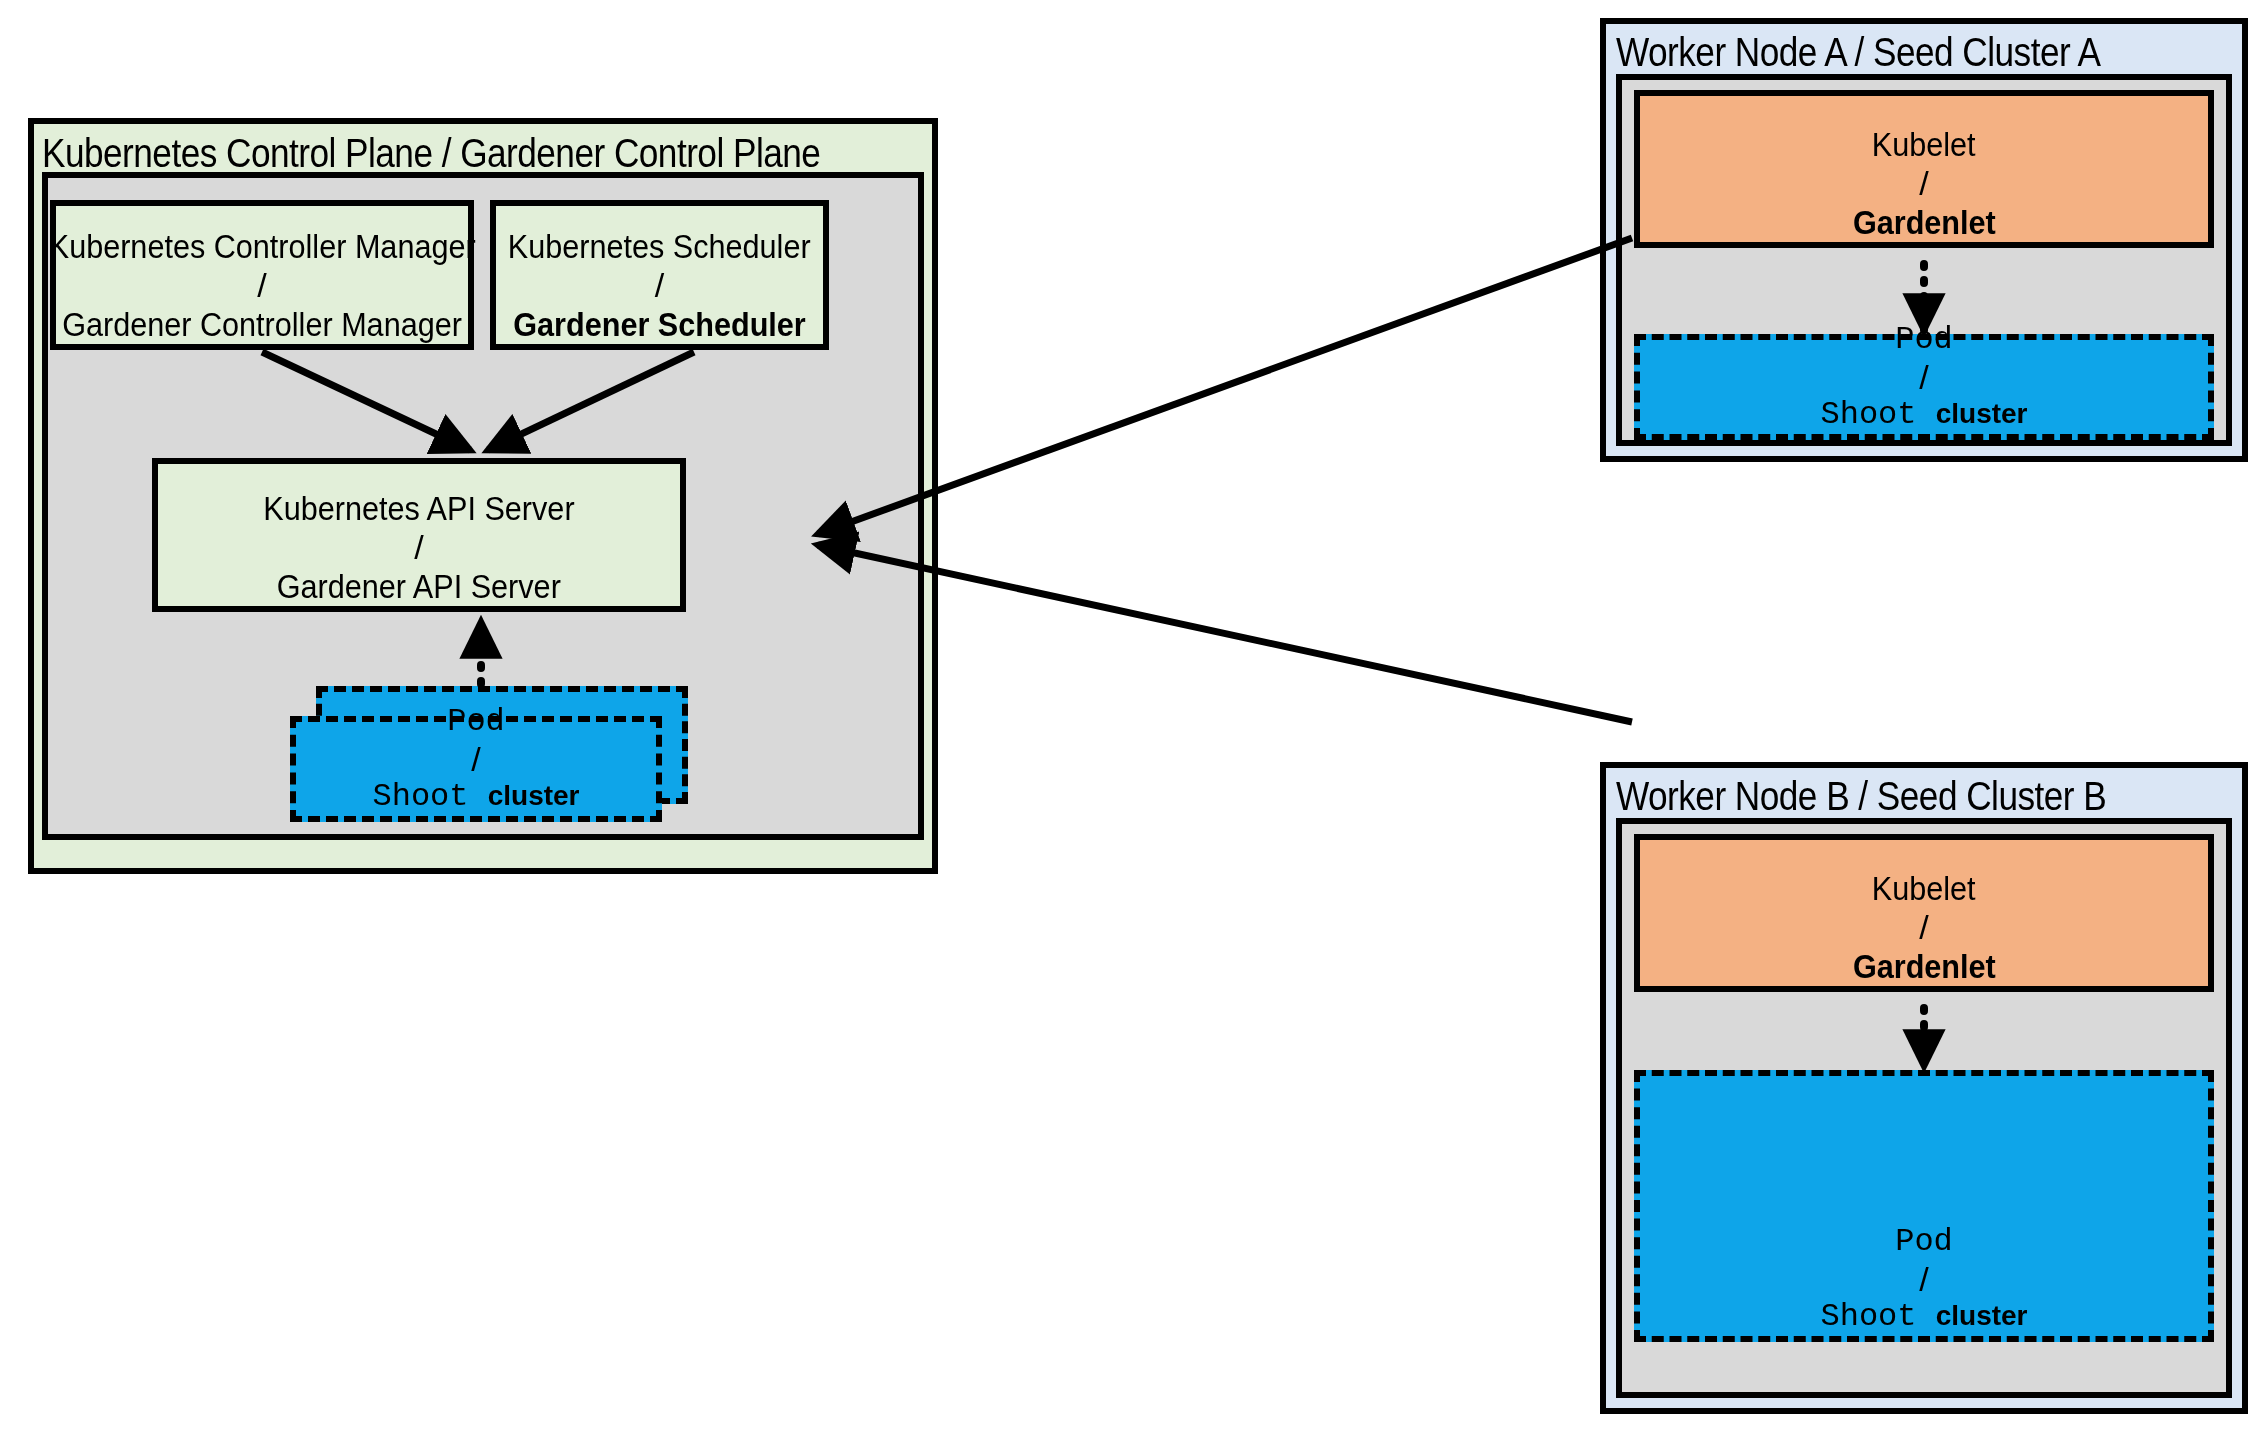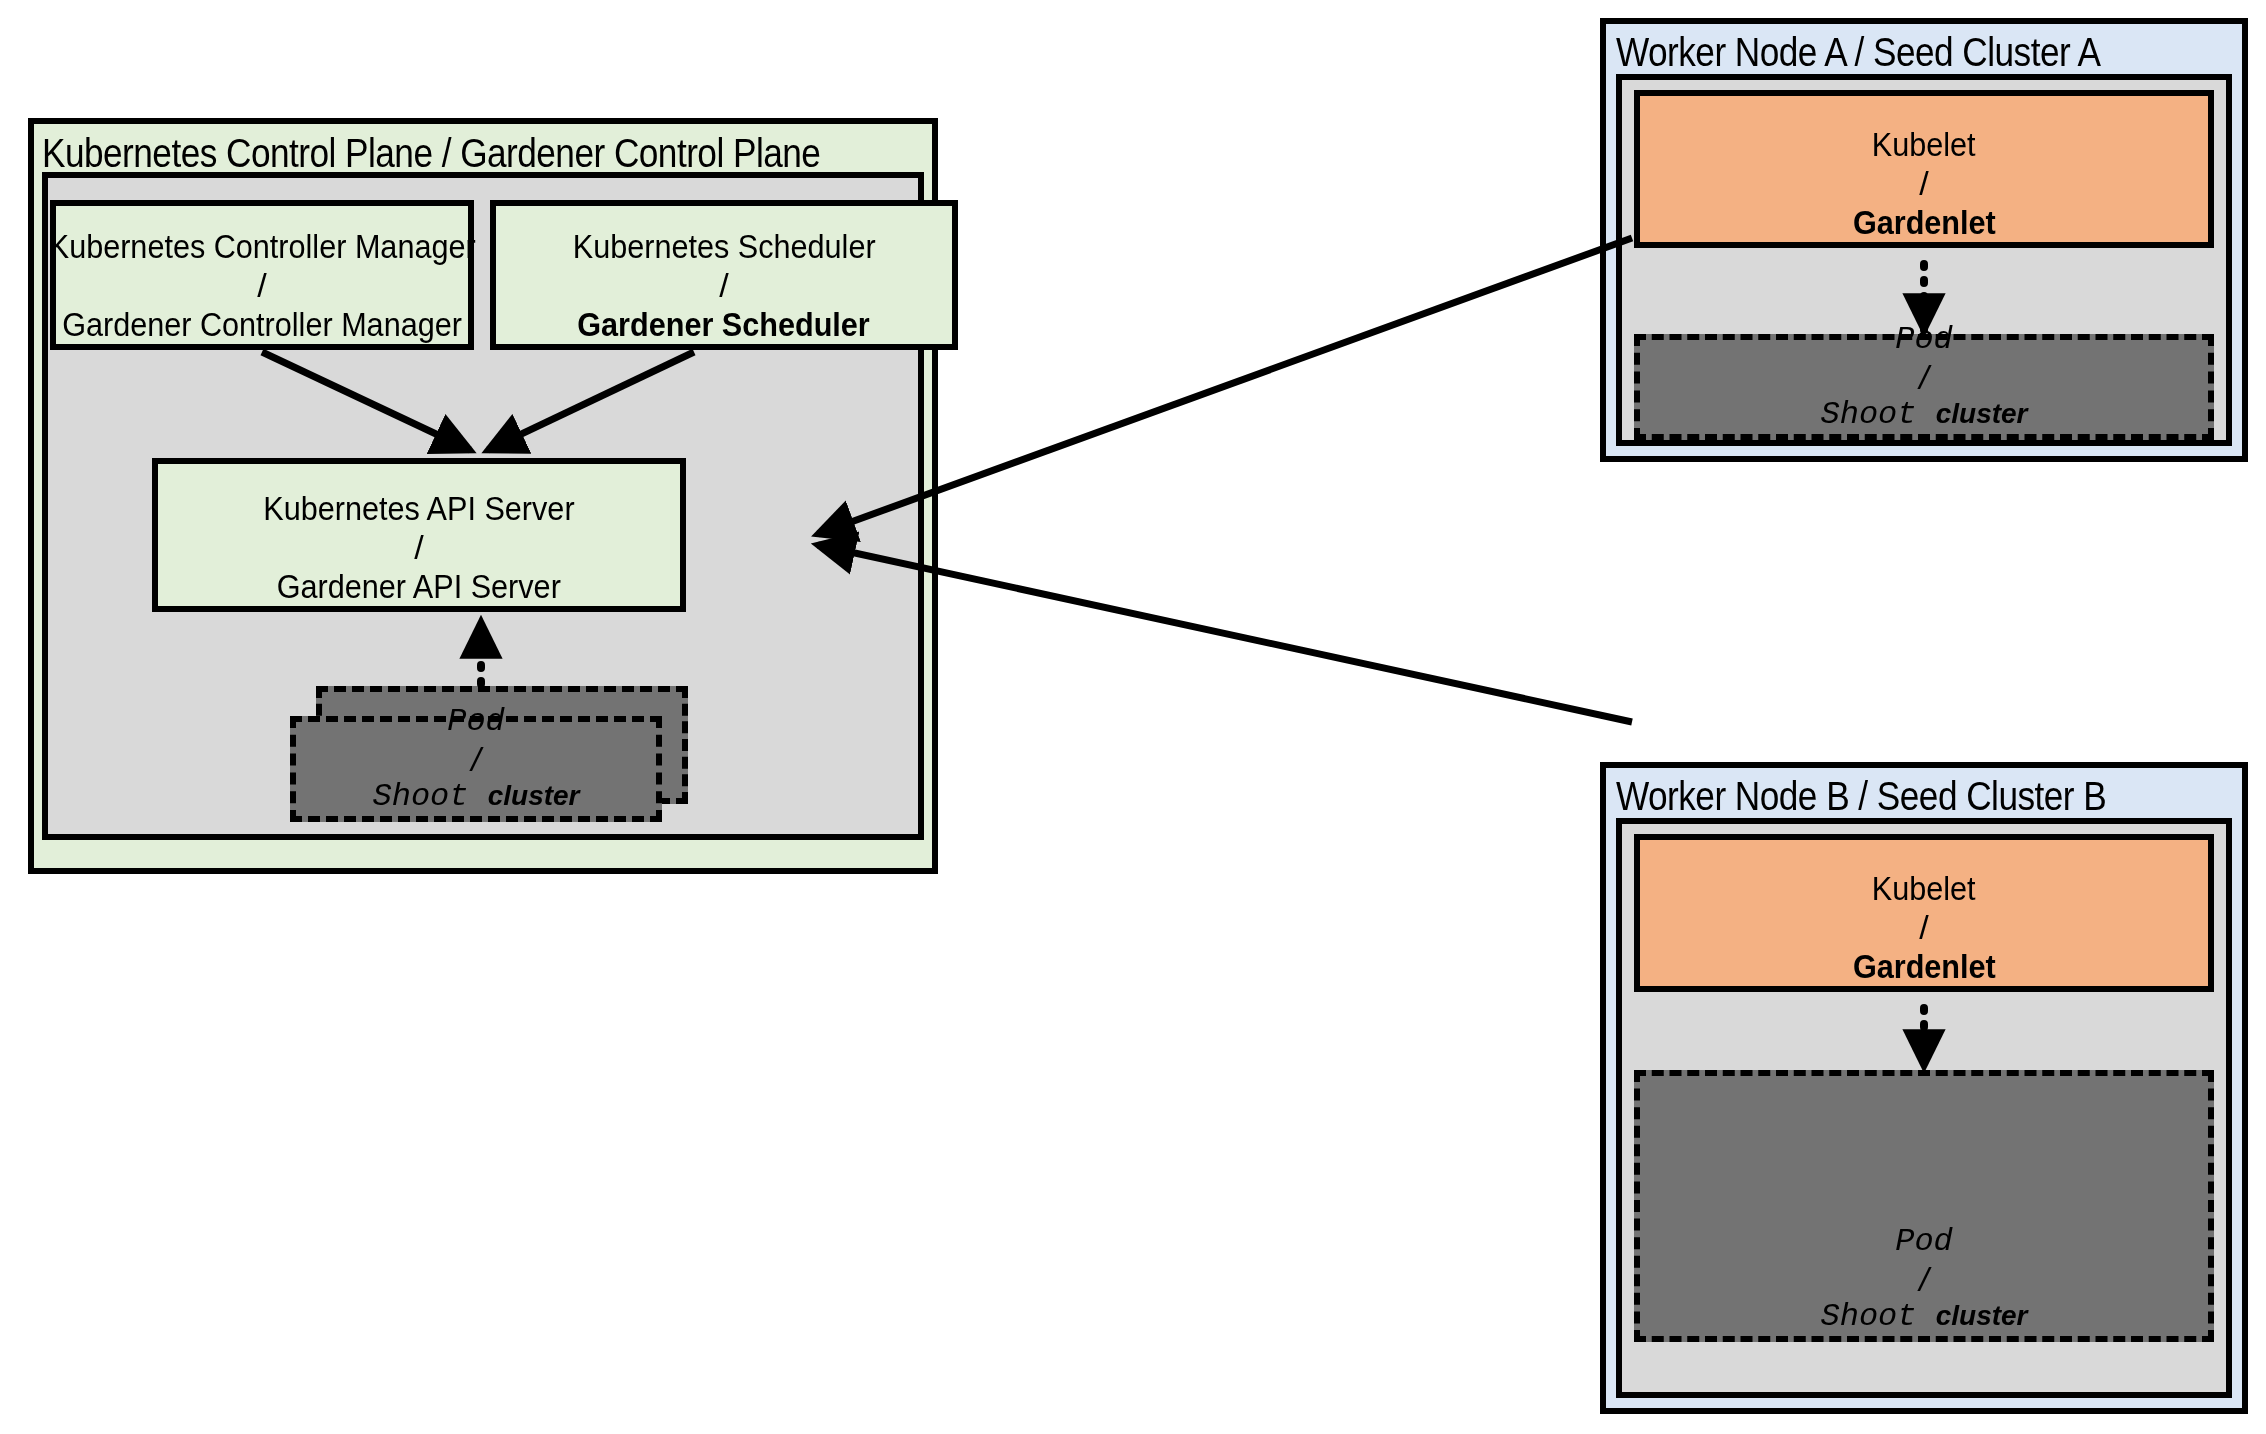--- a/index.html
+++ b/index.html
@@ -84,22 +84,21 @@
     font-family: "Liberation Sans", sans-serif;
     font-weight: bold;
     font-size: 28px;
   }
 
   
   .pod {
     position: absolute;
     box-sizing: border-box;
     border: 6px dashed #000000;
-    background: #737373;
-    font-style: italic;
+    background: #0ea5e9;
   }
 
   svg.overlay {
     position: absolute;
     left: 0; top: 0;
     width: 2266px;
     height: 1434px;
     pointer-events: none;
   }
 </style>
@@ -116,21 +115,21 @@
   </div>
 
   <div class="box green" style="left:50px; top:200px; width:424px; height:150px;">
     <div class="lbl">
       <span class="ln">Kubernetes Controller Manager</span>
       <span class="sep">/</span>
       <span class="ln">Gardener Controller Manager</span>
     </div>
   </div>
 
-  <div class="box green" style="left:490px; top:200px; width:468px; height:150px;">
+  <div class="box green" style="left:490px; top:200px; width:339px; height:150px;">
     <div class="lbl">
       <span class="ln">Kubernetes Scheduler</span>
       <span class="sep">/</span>
       <span class="ln b">Gardener Scheduler</span>
     </div>
   </div>
 
   <div class="box green" style="left:152px; top:458px; width:534px; height:154px;">
     <div class="lbl">
       <span class="ln">Kubernetes API Server</span>

